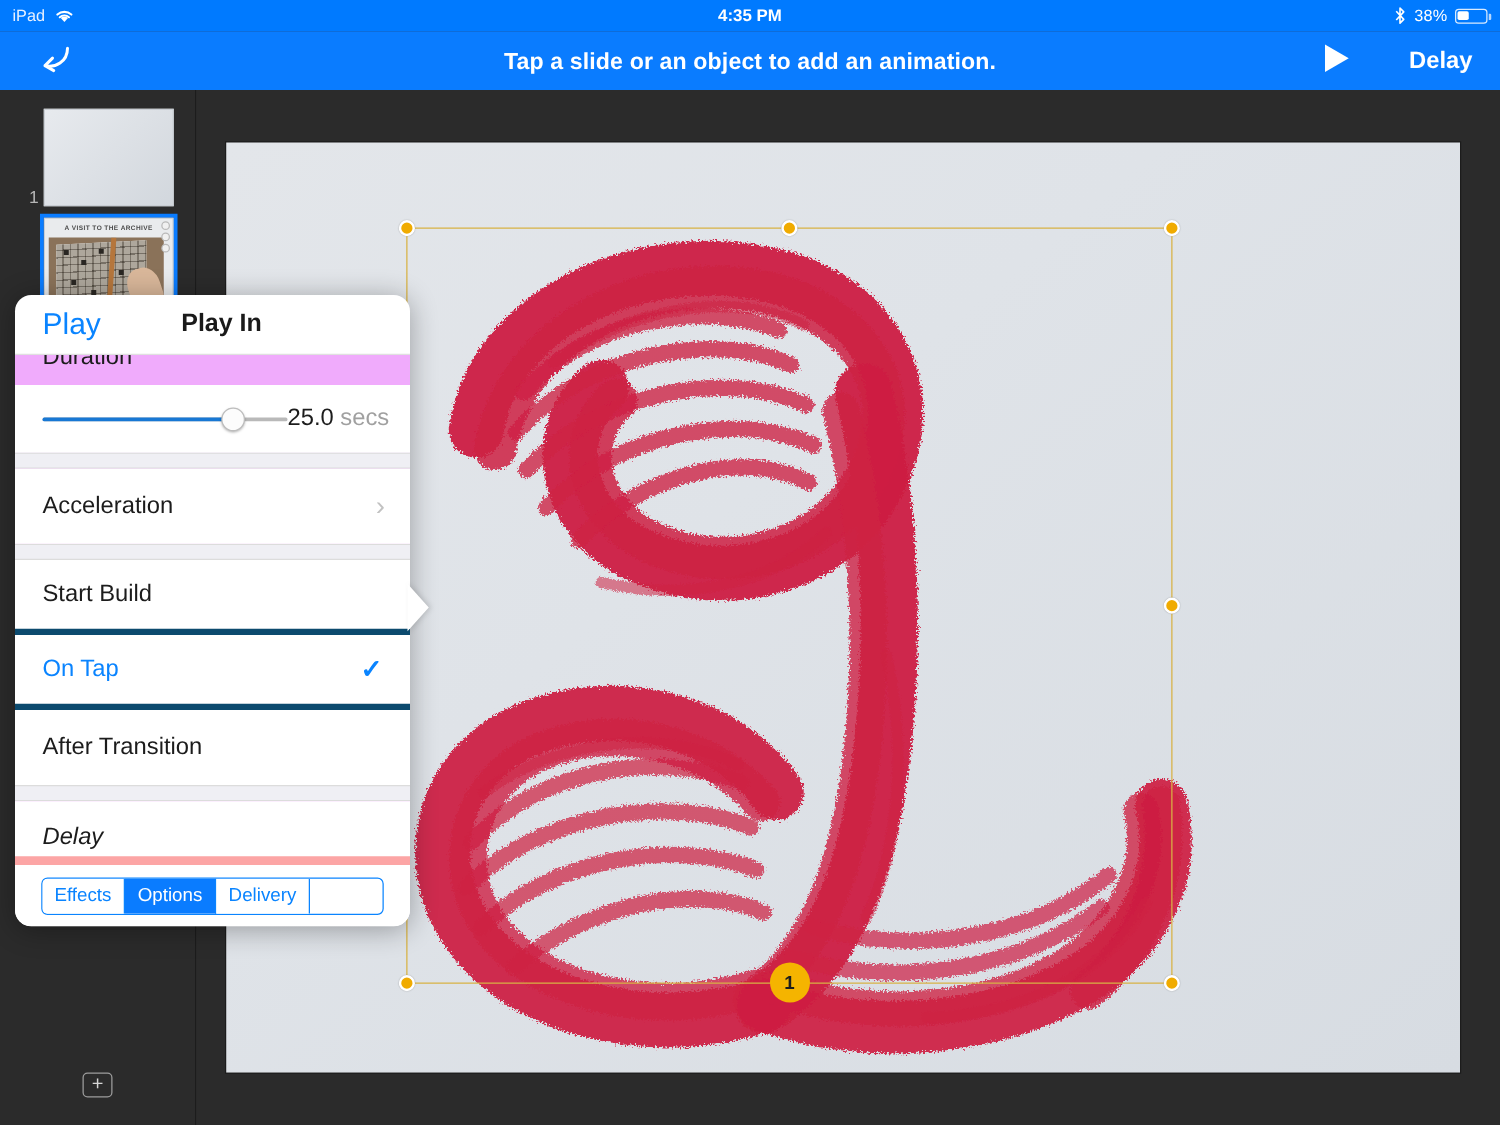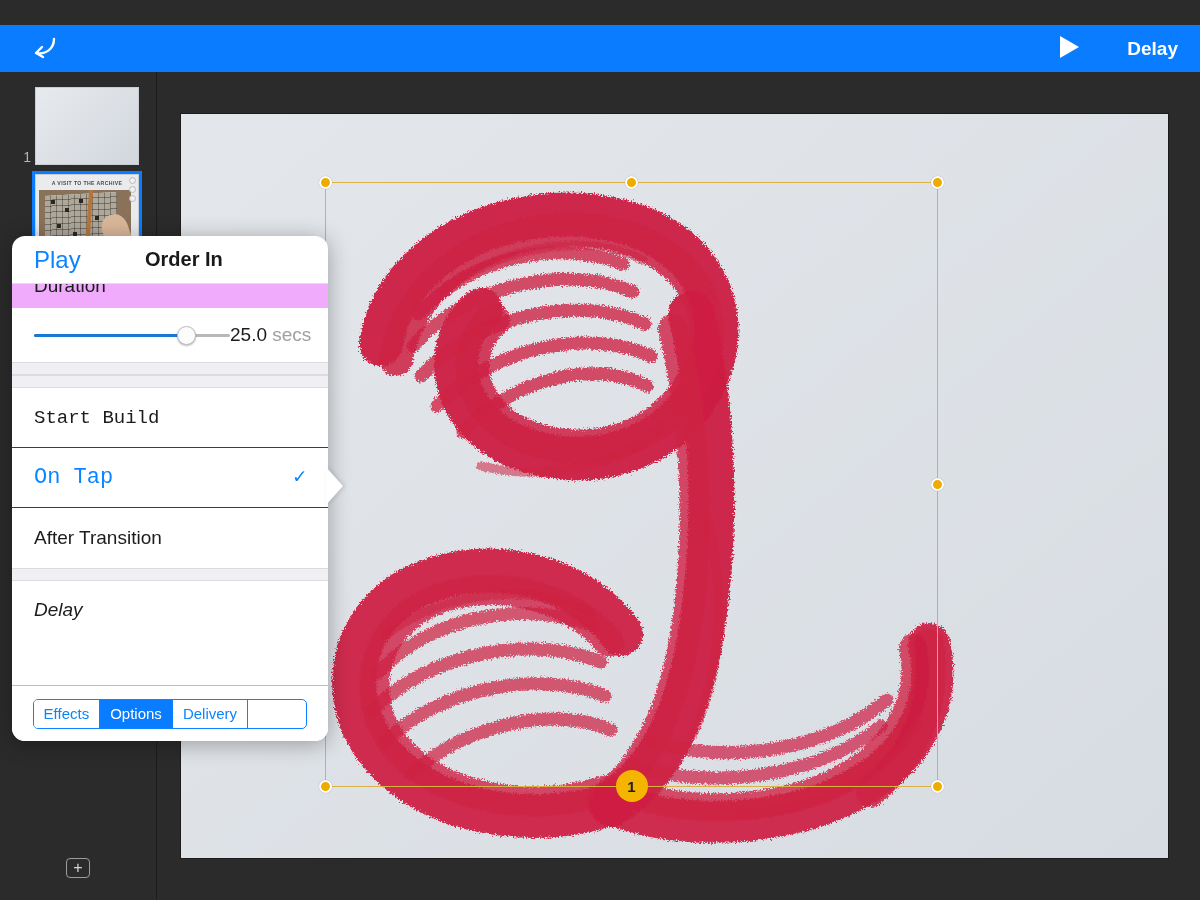--- a/index.html
+++ b/index.html
@@ -142,67 +142,88 @@
   }
   .pop-play{ position:absolute; left:22px; color:#0a84ff; font-size:24px; cursor:pointer; }
   .pop-htitle{ position:absolute; left:133px; color:#1a1a1a; font-size:20px; font-weight:700; }
 
   .pop-body{ position:relative; height:401px; overflow:hidden; }
 
   .grp{ background:#f0abfc; }
   .grp-gap{ height:13px; background:#efeff4; border-top:1px solid #dcdcdc; border-bottom:1px solid #dcdcdc; }
 
   .row{ position:relative; height:60px; display:flex; align-items:center; padding:0 22px; background:#fff; }
-  .row-sep{ border-bottom:1px solid #0c4a6e;font-family:Liberation Mono, monospace; }
+  .row-sep{ border-bottom:5px solid #0c4a6e; }
   .row-label{ font-size:19px; color:#1c1c1c; }
-  .row-label-blue{ font-size:22px; color:#0a84ff; }
+  .row-label-blue{ font-size:19px; color:#0a84ff; }
   .chev{ position:absolute; right:20px; color:#c2c2c2; font-size:22px; line-height:1; font-weight:300;}
   .check{ position:absolute; right:22px; color:#0a84ff; font-size:21px; font-weight:700; line-height:1;}
 
   .duration-label{
     position:absolute; left:22px; top:-9px; font-size:19px; color:#1c1c1c;
   }
   .slider-row{ position:relative; height:54px; display:flex; align-items:center; padding:0 22px; background:#fff;}
   .sl-track{ position:relative; flex:0 0 auto; height:3px; background:#b9b9b9; border-radius:2px; }
   .sl-fill{ position:absolute; left:0; top:0; height:100%; background:#1878d4; border-radius:2px;}
   .sl-thumb{
     position:absolute; top:50%; width:19px; height:19px; margin-top:-9.5px; margin-left:-9.5px;
     background:#fcfcfc; border:1px solid #bdbdbd; border-radius:50%;
     box-shadow:0 1px 2px rgba(0,0,0,.28); cursor:pointer;
   }
   .sl-value{ margin-left:auto; font-size:19px; color:#1c1c1c; white-space:nowrap; }
   .sl-unit{ color:#a0a0a0; }
 
   .seg-wrap{
     position:absolute; left:0; bottom:0; width:316px; height:56px; background:#fff;
-    border-top:1px solid #fca5a5; display:flex; align-items:center; justify-content:center;
+    border-top:7px solid #fca5a5; display:flex; align-items:center; justify-content:center;
   }
   .segmented{
     display:flex; height:30px; border:1px solid #0a84ff; border-radius:5px; overflow:hidden;
   }
   .seg{
     display:flex; align-items:center; justify-content:center;
     padding:0 10px; font-size:15px; color:#0a84ff; background:#fff;
     border-right:1px solid #0a84ff; cursor:pointer; white-space:nowrap;
   }
   .seg:last-child{ border-right:none;margin-top:38px; }
   .seg.active{ background:#0a7cff; color:#fff; }
 </style>
 </head>
 <body>
 
 <div id="app">
 
+  <div class="statusbar">
+    <div class="sb-left">
+      <span>iPad</span>
+      <svg class="wifi" width="17" height="13" viewBox="0 0 17 13">
+        <path d="M8.5 11.6 L5.6 8.3 a4.6 4.6 0 0 1 5.8 0 Z" fill="#ffffff"></path>
+        <path d="M2.9 5.6 a8.5 8.5 0 0 1 11.2 0" stroke="#ffffff" stroke-width="1.7" fill="none" stroke-linecap="round"></path>
+        <path d="M4.8 7.8 a5.7 5.7 0 0 1 7.4 0" stroke="#ffffff" stroke-width="1.6" fill="none" stroke-linecap="round"></path>
+      </svg>
+    </div>
+    <div class="sb-center">4:35 PM</div>
+    <div class="sb-right">
+      <svg class="bt" width="10" height="15" viewBox="0 0 10 15">
+        <path d="M2 4 L8 10.5 L5 13.5 L5 1.5 L8 4.5 L2 11" stroke="#ffffff" stroke-width="1.3" fill="none" stroke-linejoin="round"></path>
+      </svg>
+      <span class="sb-pct">38%</span>
+      <span class="batt">
+          <span class="batt-fill" style="width: 38%;"></span>
+        </span>
+    </div>
+  </div>
 
   <div class="toolbar">
     <div class="tb-undo">
       <svg width="34" height="28" viewBox="0 0 34 28">
         <path d="M26 6 C26 17, 16 22, 8 20 M8 20 L14 14 M8 20 L15 24" stroke="#ffffff" stroke-width="2.4" fill="none" stroke-linecap="round" stroke-linejoin="round"></path>
       </svg>
     </div>
+    <div class="tb-title">Tap a slide or an object to add an animation.</div>
     <div class="tb-play">
       <svg width="26" height="28" viewBox="0 0 26 28">
         <path d="M4 3 L23 14 L4 25 Z" fill="#ffffff"></path>
       </svg>
     </div>
     <div class="tb-done">Delay</div>
   </div>
 
   <div class="sidebar">
 
@@ -318,21 +339,21 @@
 
     </div>
   </div>
 
   <div class="pop-arrow"></div>
 
   <div class="popover">
 
     <div class="pop-header">
       <div class="pop-play">Play</div>
-      <div class="pop-htitle">Order In</div>
+      <div class="pop-htitle">Play In</div>
     </div>
 
     <div class="pop-body">
 
       <div class="grp">
         <div style="position:relative; height:24px; overflow:hidden;">
           <div class="duration-label">Duration</div>
         </div>
         <div class="slider-row">
           <div class="sl-track" style="width:196px;">
@@ -341,20 +362,26 @@
           </div>
           <div class="sl-value">
             <span>25.0</span>
             <span class="sl-unit">secs</span>
           </div>
         </div>
       </div>
 
       <div class="grp-gap"></div>
 
+      <div class="grp">
+        <div class="row">
+          <span class="row-label">Acceleration</span>
+          <span class="chev">›</span>
+        </div>
+      </div>
 
       <div class="grp-gap"></div>
 
       <div class="grp">
         <div class="row row-sep">
           <span class="row-label">Start Build</span>
         </div>
         <div class="row row-sep">
           <span class="row-label-blue">On Tap</span>
           <span class="check">✓</span>

